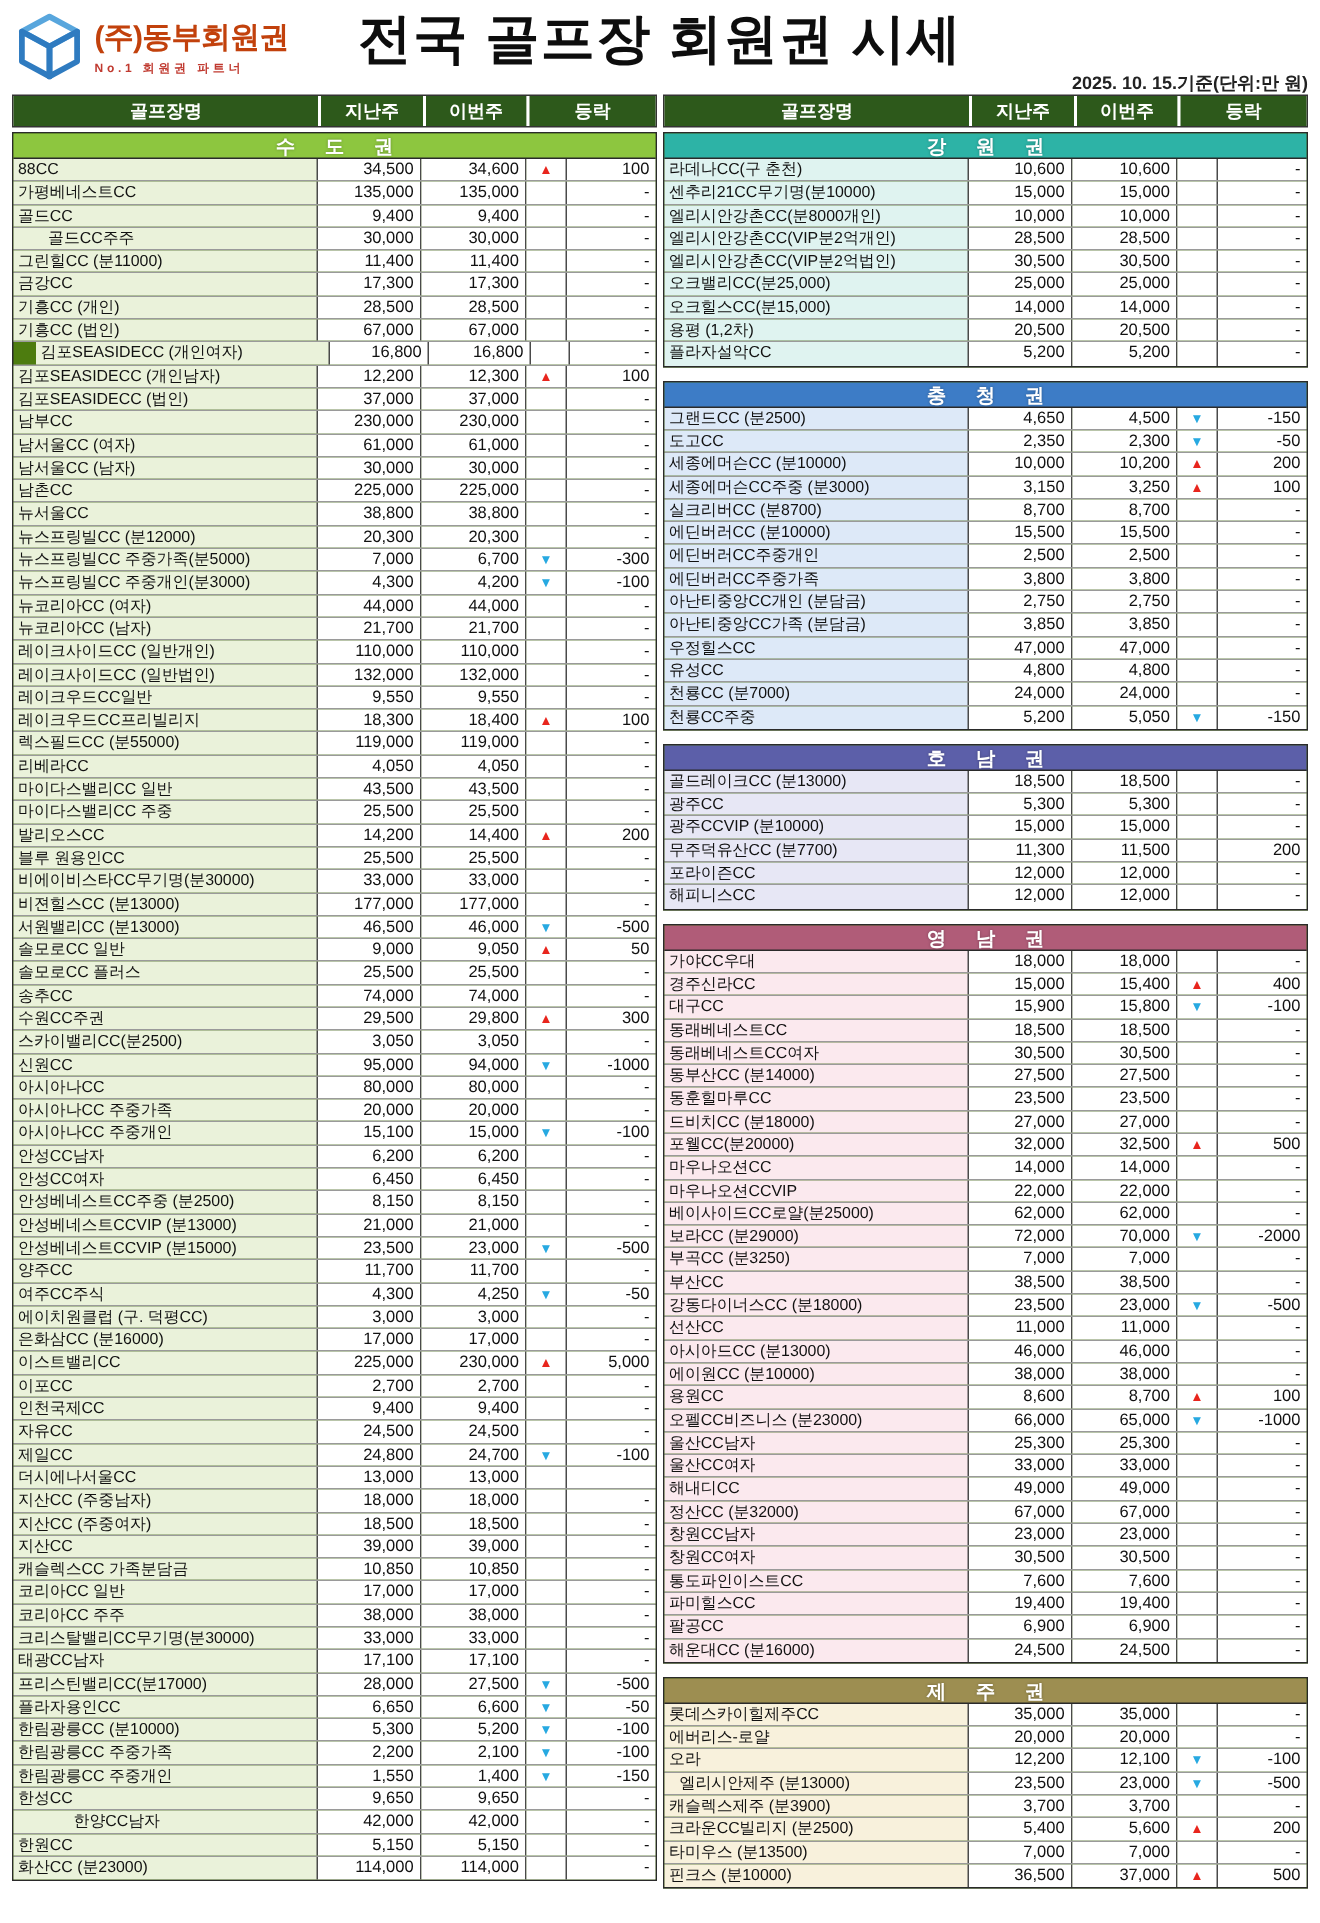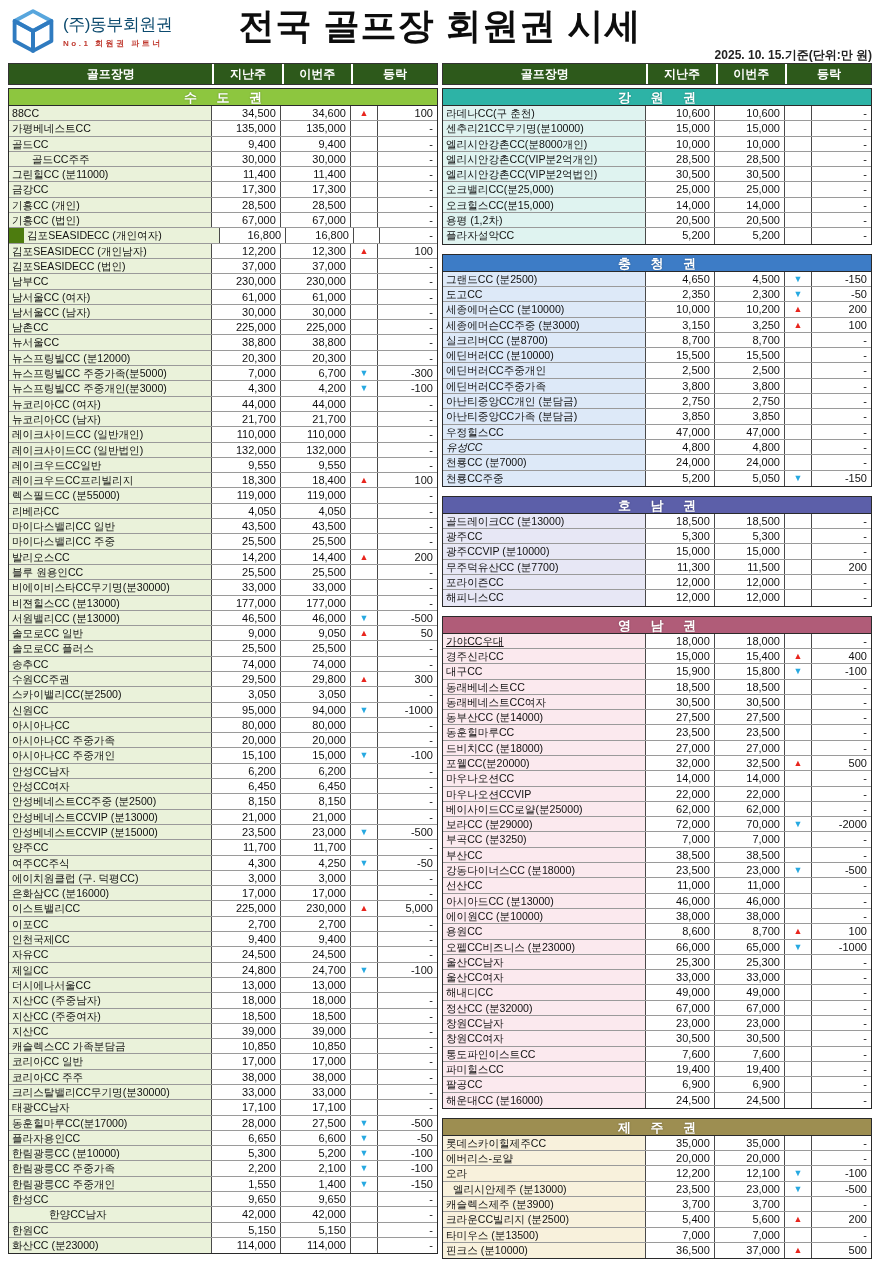--- a/index.html
+++ b/index.html
@@ -3,21 +3,21 @@
 <meta charset="utf-8">
 <style>
   *{margin:0;padding:0;box-sizing:border-box}
   html,body{width:880px;height:1282px}
   body{background:#ffffff;font-family:"Liberation Sans","DejaVu Sans",sans-serif;position:relative;overflow:hidden}
   .page{position:absolute;inset:0;background:#fff}
 
   
   .logo{position:absolute;left:10px;top:8px;display:flex;align-items:center;gap:7px}
   .logo svg{width:46px;height:46px}
-  .logo-company{font-size:17px;font-weight:normal;color:#0c4a6e;letter-spacing:-0.5px}
+  .logo-company{font-size:20px;font-weight:bold;color:#c2410c;letter-spacing:-0.5px}
   .logo-tagline{font-size:8px;color:#c03a30;letter-spacing:2.5px;margin-top:2px;font-weight:bold}
   .title{position:absolute;top:2px;left:0;right:0;text-align:center;font-size:36px;font-weight:900;color:#0d0d0d;letter-spacing:1px}
   .date-note{position:absolute;top:47px;right:8px;font-size:12px;font-weight:bold;color:#222}
 
   
   .tcol{position:absolute;top:63px;width:430px}
   #left-col{left:8px}
   #right-col{left:442px}
   .col-header{display:flex;height:22px;border:1px solid #333;background:#fff}
   .col-header .hc{background:#2d591b;color:#fff;font-weight:bold;font-size:12px;text-align:center;line-height:20px;border-left:2px solid #fff;overflow:hidden}
@@ -527,21 +527,21 @@
           <div class="cell c-change">-</div>
         </div>
         <div class="row">
           <div class="cell c-name" style="background: rgb(234, 242, 218);">태광CC남자</div>
           <div class="cell c-last">17,100</div>
           <div class="cell c-this">17,100</div>
           <div class="cell c-arrow"></div>
           <div class="cell c-change">-</div>
         </div>
         <div class="row">
-          <div class="cell c-name" style="background: rgb(234, 242, 218);">동훈힐마루CC(분17000)</div>
+          <div class="cell c-name" style="background: rgb(234, 242, 218);">프리스틴밸리CC(분17000)</div>
           <div class="cell c-last">28,000</div>
           <div class="cell c-this">27,500</div>
           <div class="cell c-arrow" style="color: rgb(39, 169, 225);">▼</div>
           <div class="cell c-change">-500</div>
         </div>
         <div class="row">
           <div class="cell c-name" style="background: rgb(234, 242, 218);">플라자용인CC</div>
           <div class="cell c-last">6,650</div>
           <div class="cell c-this">6,600</div>
           <div class="cell c-arrow" style="color: rgb(39, 169, 225);">▼</div>
@@ -744,21 +744,21 @@
           <div class="cell c-change">-</div>
         </div>
         <div class="row">
           <div class="cell c-name" style="background: rgb(221, 233, 248);">우정힐스CC</div>
           <div class="cell c-last">47,000</div>
           <div class="cell c-this">47,000</div>
           <div class="cell c-arrow"></div>
           <div class="cell c-change">-</div>
         </div>
         <div class="row">
-          <div class="cell c-name" style="background: rgb(221, 233, 248); font-style: italic;">유성CC</div>
+          <div class="cell c-name" style="background: rgb(221, 233, 248);">유성CC</div>
           <div class="cell c-last">4,800</div>
           <div class="cell c-this">4,800</div>
           <div class="cell c-arrow"></div>
           <div class="cell c-change">-</div>
         </div>
         <div class="row">
           <div class="cell c-name" style="background: rgb(221, 233, 248);">천룡CC (분7000)</div>
           <div class="cell c-last">24,000</div>
           <div class="cell c-this">24,000</div>
           <div class="cell c-arrow"></div>
@@ -813,21 +813,21 @@
           <div class="cell c-name" style="background: rgb(231, 231, 245);">해피니스CC</div>
           <div class="cell c-last">12,000</div>
           <div class="cell c-this">12,000</div>
           <div class="cell c-arrow"></div>
           <div class="cell c-change">-</div>
         </div>
       </div>
       <div class="section-block">
         <div class="sec-header" style="background: rgb(176, 92, 120);">영 남 권</div>
         <div class="row">
-          <div class="cell c-name" style="background: rgb(251, 233, 238); text-decoration: underline;">가야CC우대</div>
+          <div class="cell c-name" style="background: rgb(251, 233, 238);">가야CC우대</div>
           <div class="cell c-last">18,000</div>
           <div class="cell c-this">18,000</div>
           <div class="cell c-arrow"></div>
           <div class="cell c-change">-</div>
         </div>
         <div class="row">
           <div class="cell c-name" style="background: rgb(251, 233, 238);">경주신라CC</div>
           <div class="cell c-last">15,000</div>
           <div class="cell c-this">15,400</div>
           <div class="cell c-arrow" style="color: rgb(232, 37, 29);">▲</div>

